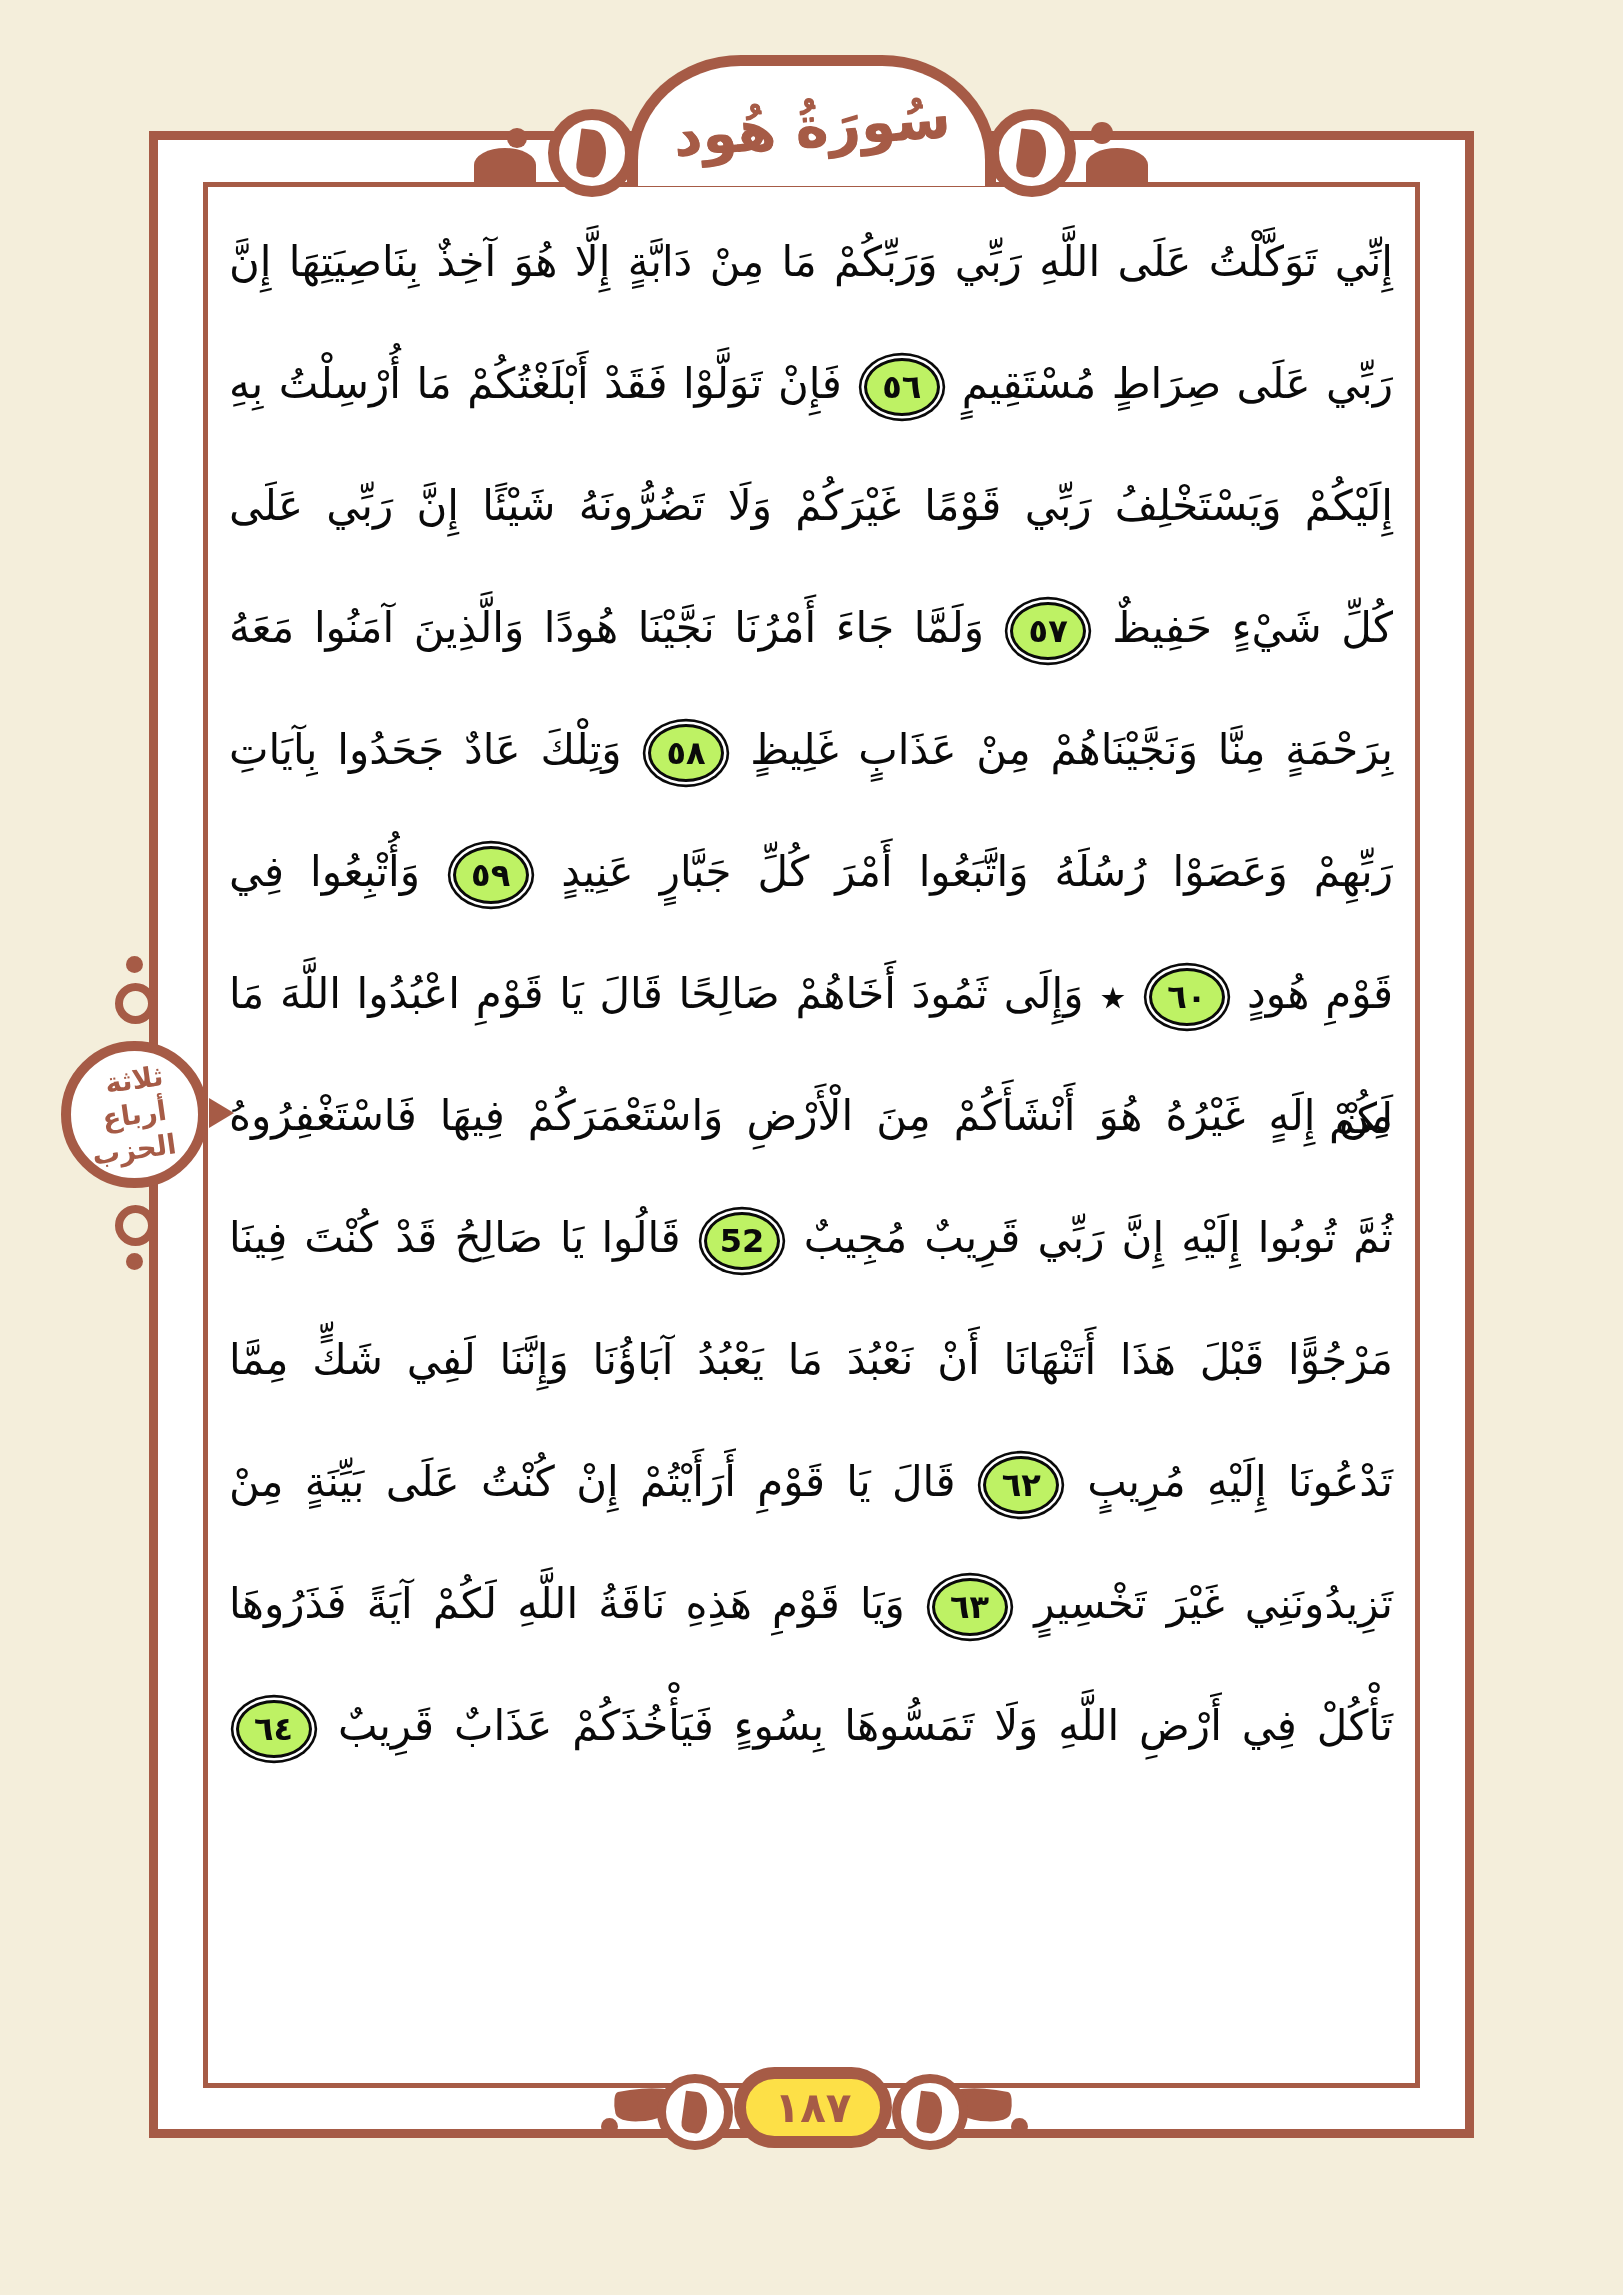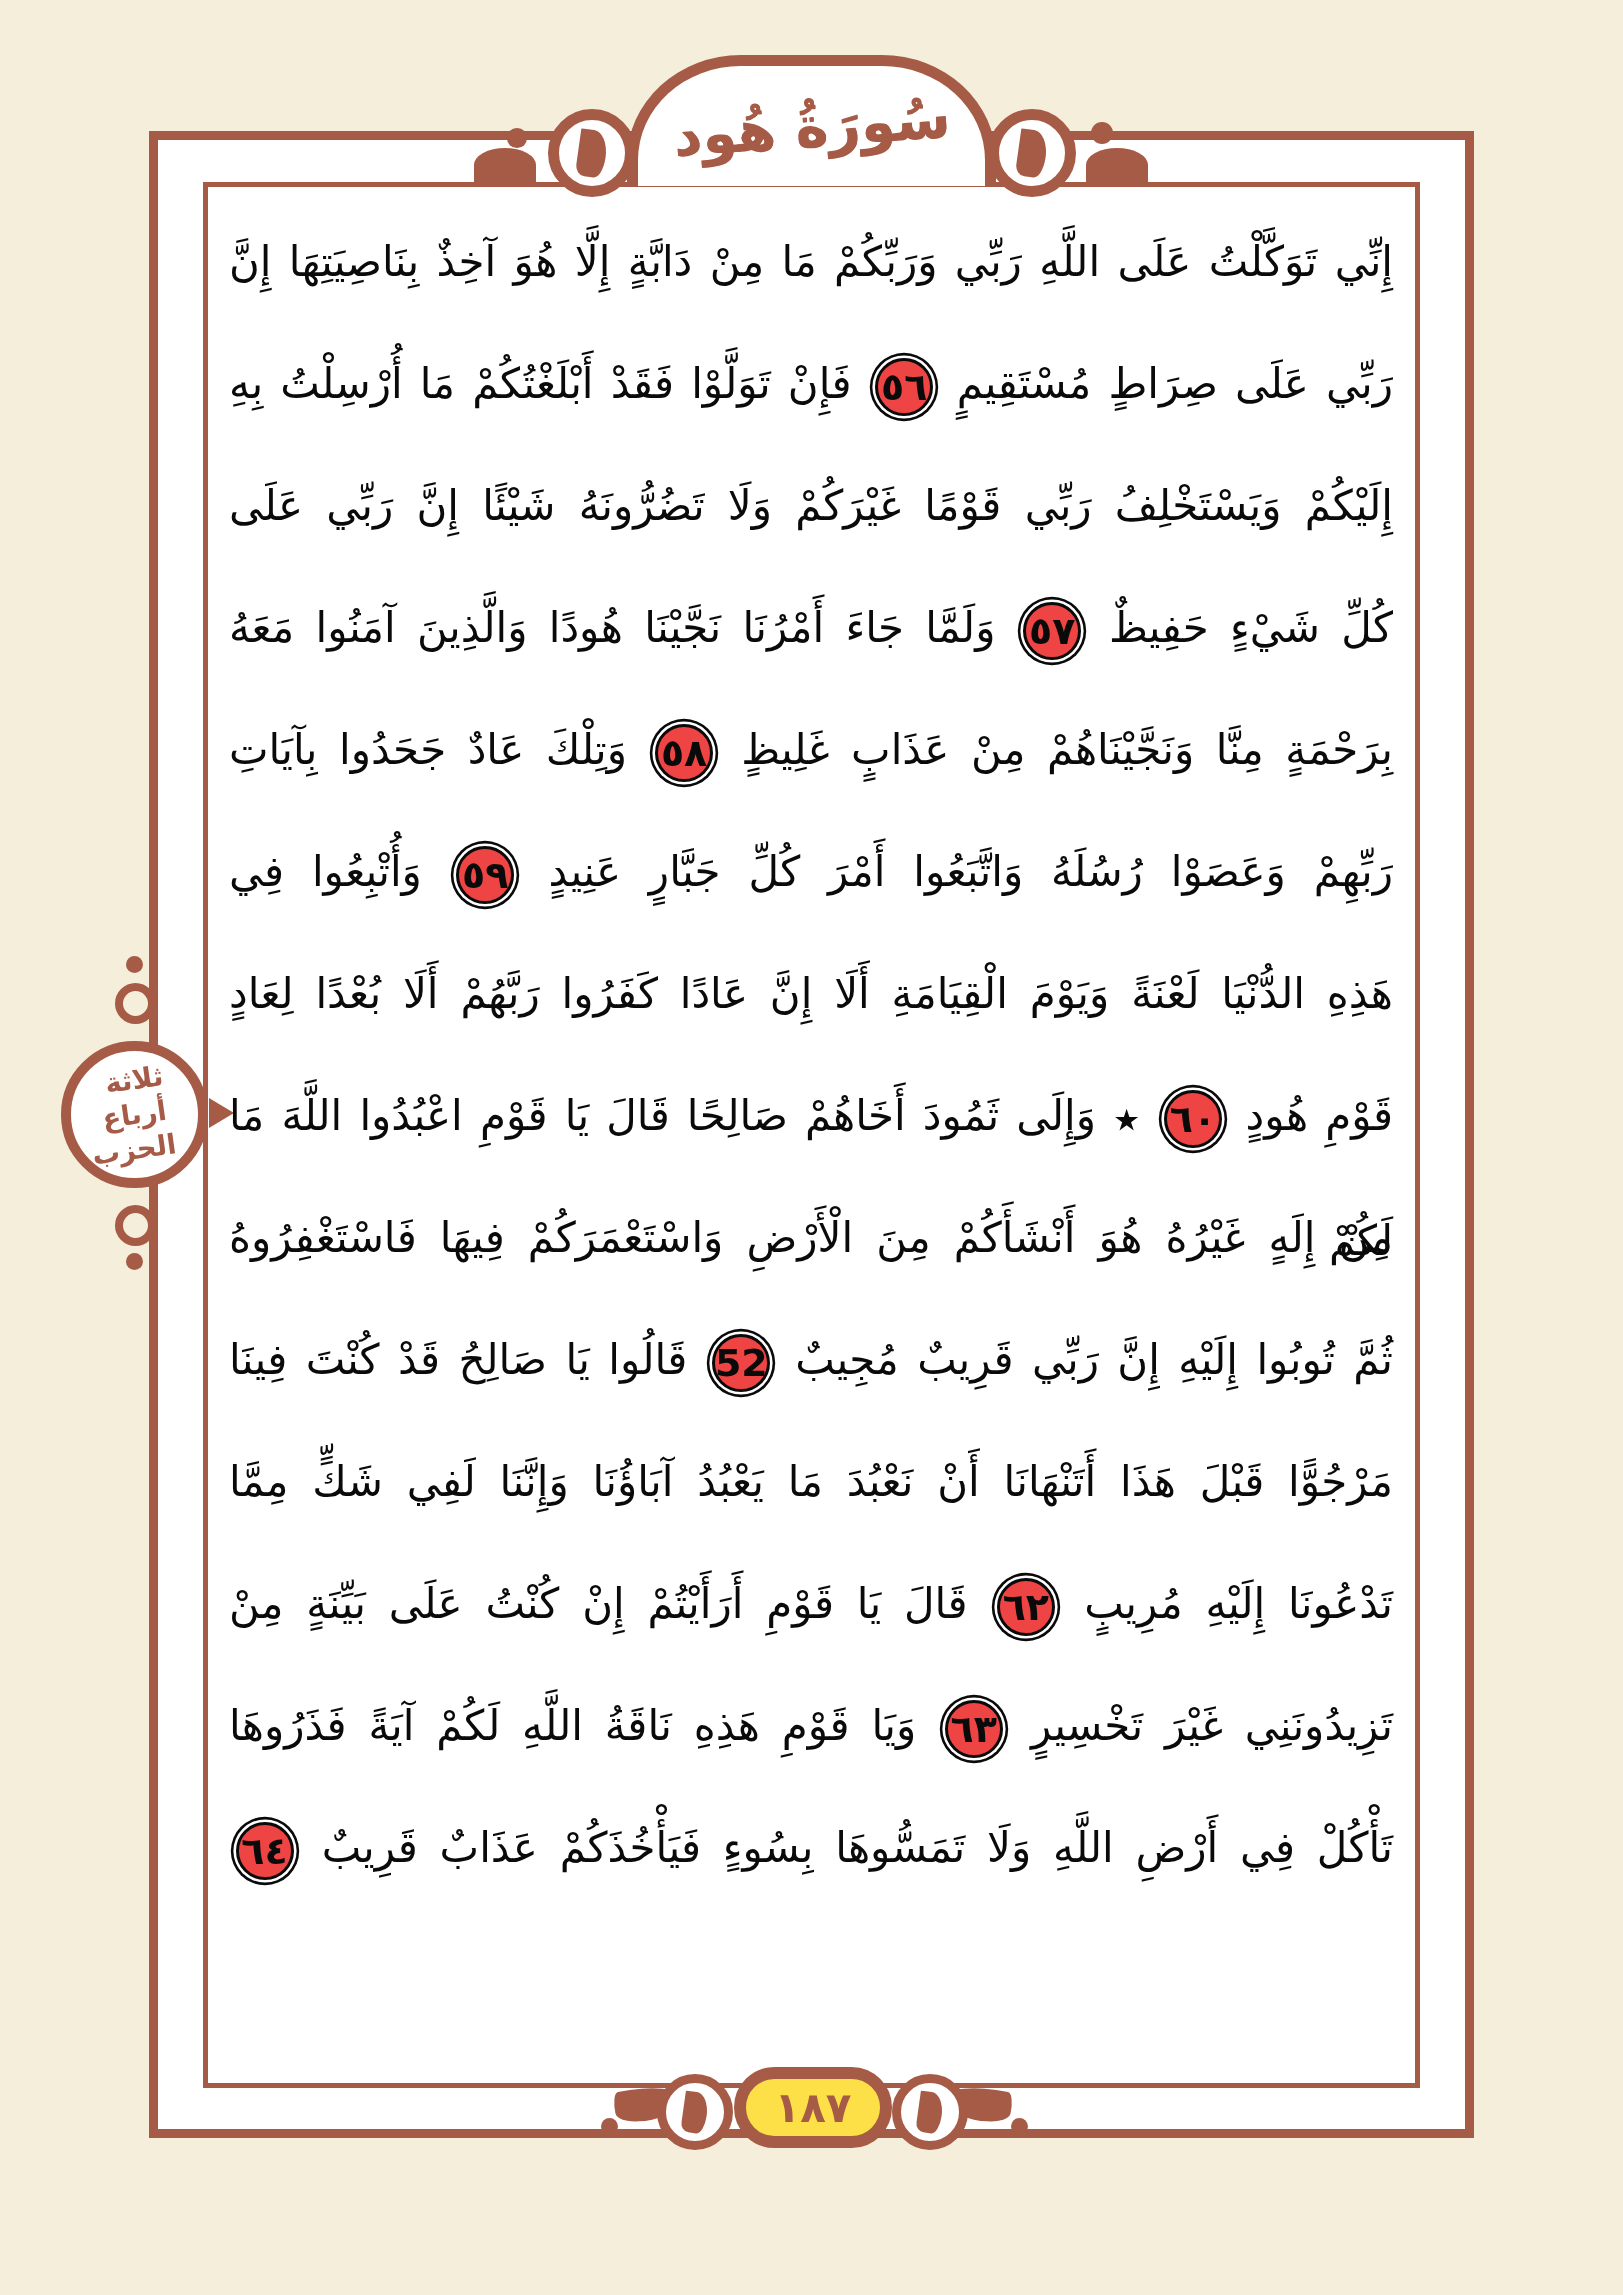--- a/index.html
+++ b/index.html
@@ -71,25 +71,25 @@
     position:absolute;left:229px;top:201px;width:1164px;height:1871px;z-index:5;
     direction:rtl;
   }
   .line{
     height:122px;line-height:122px;font-size:42px;color:#0A0A0A;
     text-align:justify;text-align-last:justify;white-space:normal;
   }
   .txt{font-weight:500;}
   .ayah{
     display:inline-flex;align-items:center;justify-content:center;
-    box-sizing:border-box;width:58px;height:58px;margin:0 6.5px;
+    box-sizing:border-box;width:76px;height:58px;margin:0 6.5px;
     border:3.3px solid #0A0A0A;border-radius:50%;
     box-shadow:0 0 0 2.6px #FFFFFF,0 0 0 5.2px #0A0A0A;
-    font-size:38px;font-weight:bold;line-height:normal;vertical-align:middle;
-    background:#ef4444;
+    font-size:32px;font-weight:bold;line-height:normal;vertical-align:middle;
+    background:#bef264;
   }
   .star{font-size:50px;font-weight:bold;vertical-align:middle;}
 </style>
 </head>
 <body>
 
 <div class="outer-frame"></div>
 <div class="inner-frame"></div>
 
 <div class="deco-mound" style="left:474px;top:148px;width:62px;height:34px;"></div>
@@ -131,21 +131,20 @@
   <span class="page-number">١٨٧</span>
 </div>
 
 <div class="text-area">
     <div class="line"><span class="txt">إِنِّي تَوَكَّلْتُ عَلَى اللَّهِ رَبِّي وَرَبِّكُمْ مَا مِنْ دَابَّةٍ إِلَّا هُوَ آخِذٌ بِنَاصِيَتِهَا إِنَّ</span></div>
     <div class="line"><span class="txt">رَبِّي عَلَى صِرَاطٍ مُسْتَقِيمٍ</span> <span class="ayah">٥٦</span> <span class="txt">فَإِنْ تَوَلَّوْا فَقَدْ أَبْلَغْتُكُمْ مَا أُرْسِلْتُ بِهِ</span></div>
     <div class="line"><span class="txt">إِلَيْكُمْ وَيَسْتَخْلِفُ رَبِّي قَوْمًا غَيْرَكُمْ وَلَا تَضُرُّونَهُ شَيْئًا إِنَّ رَبِّي عَلَى</span></div>
     <div class="line"><span class="txt">كُلِّ شَيْءٍ حَفِيظٌ</span> <span class="ayah">٥٧</span> <span class="txt">وَلَمَّا جَاءَ أَمْرُنَا نَجَّيْنَا هُودًا وَالَّذِينَ آمَنُوا مَعَهُ</span></div>
     <div class="line"><span class="txt">بِرَحْمَةٍ مِنَّا وَنَجَّيْنَاهُمْ مِنْ عَذَابٍ غَلِيظٍ</span> <span class="ayah">٥٨</span> <span class="txt">وَتِلْكَ عَادٌ جَحَدُوا بِآيَاتِ</span></div>
     <div class="line"><span class="txt">رَبِّهِمْ وَعَصَوْا رُسُلَهُ وَاتَّبَعُوا أَمْرَ كُلِّ جَبَّارٍ عَنِيدٍ</span> <span class="ayah">٥٩</span> <span class="txt">وَأُتْبِعُوا فِي</span></div>
-    <div class="line"><span class="txt">هَذِهِ الدُّنْيَا لَعْنَةً وَيَوْمَ الْقِيَامَةِ أَلَا إِنَّ عَادًا كَفَرُوا رَبَّهُمْ أَلَا بُعْدًا لِعَادٍ</span></div>
     <div class="line"><span class="txt">قَوْمِ هُودٍ</span> <span class="ayah">٦٠</span> <span class="star">٭</span> <span class="txt">وَإِلَى ثَمُودَ أَخَاهُمْ صَالِحًا قَالَ يَا قَوْمِ اعْبُدُوا اللَّهَ مَا لَكُمْ</span></div>
     <div class="line"><span class="txt">مِنْ إِلَهٍ غَيْرُهُ هُوَ أَنْشَأَكُمْ مِنَ الْأَرْضِ وَاسْتَعْمَرَكُمْ فِيهَا فَاسْتَغْفِرُوهُ</span></div>
     <div class="line"><span class="txt">ثُمَّ تُوبُوا إِلَيْهِ إِنَّ رَبِّي قَرِيبٌ مُجِيبٌ</span> <span class="ayah">52</span> <span class="txt">قَالُوا يَا صَالِحُ قَدْ كُنْتَ فِينَا</span></div>
     <div class="line"><span class="txt">مَرْجُوًّا قَبْلَ هَذَا أَتَنْهَانَا أَنْ نَعْبُدَ مَا يَعْبُدُ آبَاؤُنَا وَإِنَّنَا لَفِي شَكٍّ مِمَّا</span></div>
     <div class="line"><span class="txt">تَدْعُونَا إِلَيْهِ مُرِيبٍ</span> <span class="ayah">٦٢</span> <span class="txt">قَالَ يَا قَوْمِ أَرَأَيْتُمْ إِنْ كُنْتُ عَلَى بَيِّنَةٍ مِنْ</span></div>
     <div class="line"><span class="txt">تَزِيدُونَنِي غَيْرَ تَخْسِيرٍ</span> <span class="ayah">٦٣</span> <span class="txt">وَيَا قَوْمِ هَذِهِ نَاقَةُ اللَّهِ لَكُمْ آيَةً فَذَرُوهَا</span></div>
     <div class="line"><span class="txt">تَأْكُلْ فِي أَرْضِ اللَّهِ وَلَا تَمَسُّوهَا بِسُوءٍ فَيَأْخُذَكُمْ عَذَابٌ قَرِيبٌ</span> <span class="ayah">٦٤</span></div>
   </div>
 
 

